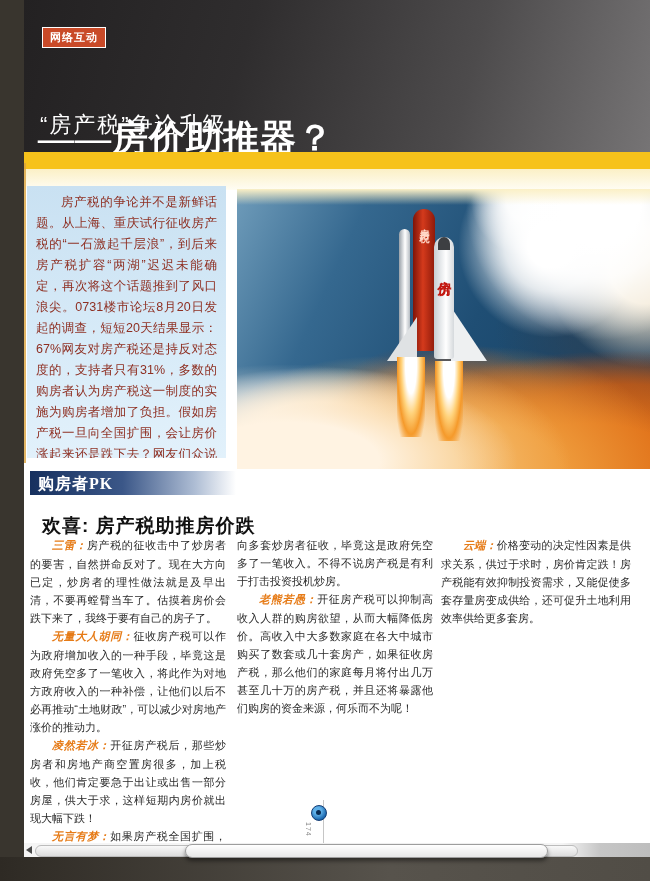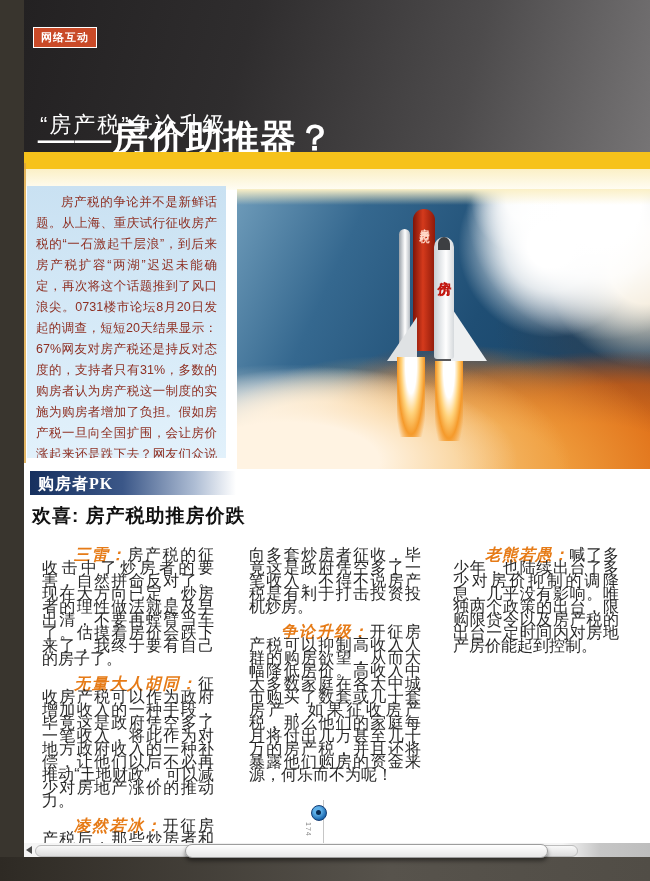--- a/index.html
+++ b/index.html
@@ -7,21 +7,21 @@
           font-family:"Liberation Sans","DejaVu Sans",sans-serif;}
   
   .viewer-left{position:absolute;left:0;top:0;width:24px;height:881px;background:#39352e;}
   .viewer-bottom{position:absolute;left:0;top:857px;width:650px;height:24px;
                  background:linear-gradient(90deg,#2e2a24,#57534c 60%,#514d46);}
   
   .page{position:absolute;left:24px;top:0;width:626px;height:843px;background:#ffffff;overflow:hidden;}
   
   .header{position:absolute;left:0;top:0;width:626px;height:152px;
           background:linear-gradient(105deg,#232122 0%,#2f2d2e 35%,#4d4b4c 70%,#767475 100%);}
-  .badge{position:absolute;left:9px;top:27px;padding:2px 7px;background:#c94a28;
+  .badge{position:absolute;left:18px;top:27px;padding:2px 7px;background:#c94a28;
          border:1px solid #ffffff;color:#fff;font-size:11px;font-weight:bold;letter-spacing:1px;}
   .title1{position:absolute;left:16px;top:90px;color:#fff;font-size:22px;font-weight:normal;letter-spacing:2px;margin-top:20px;}
   .title2{position:absolute;left:14px;top:114px;color:#fff;font-size:36px;font-weight:bold;
           font-family:"Liberation Serif","DejaVu Serif",serif;letter-spacing:1px;}
   .yellow-bar{position:absolute;left:0;top:152px;width:626px;height:17px;background:#f6c21b;}
   .cream{position:absolute;left:0;top:169px;width:626px;height:21px;
          background:linear-gradient(180deg,#fbf0c6,#fffdf4);}
   .fold-edge{position:absolute;left:0px;top:163px;width:2px;height:300px;background:#daa23e;opacity:.8;}
   
   .intro{position:absolute;left:3px;top:186px;width:199px;height:272px;
@@ -66,28 +66,28 @@
      clip-path:polygon(100% 0,0 100%,100% 100%);}
   .flame{position:absolute;width:28px;height:80px;
      background:radial-gradient(ellipse at 50% 10%,#ffffff 0 28%,#ffd27a 48%,#f59a2b 68%,rgba(245,154,43,0) 90%);}
   .flame.f1{left:160px;top:168px;}
   .flame.f2{left:198px;top:172px;}
   
   .pk-bar{position:absolute;left:6px;top:471px;width:206px;height:24px;
      background:linear-gradient(90deg,#16305e 0%,#3b5788 45%,#aebdd4 80%,rgba(255,255,255,0) 100%);}
   .pk-bar span{display:inline-block;padding:3px 0 0 8px;color:#fff;font-size:16px;font-weight:bold;
      font-family:"Liberation Serif","DejaVu Serif",serif;letter-spacing:1px;}
-  .headline{position:absolute;left:6px;top:501px;margin:2px;font-size:19px;font-weight:bold;color:#111;
+  .headline{position:absolute;left:6px;top:501px;margin:12px;font-size:19px;font-weight:bold;color:#111;
      letter-spacing:1px;}
   
   .col{position:absolute;top:536px;overflow:hidden;}
   .col1{left:6px;width:196px;}
   .col2{left:213px;width:196px;}
   .col3{left:417px;width:190px;}
-  .col p{margin:12px;font-size:16px;line-height:13px;color:#2a2a2a;text-align:justify;}
+  .col p{margin:0;font-size:11px;line-height:18px;color:#2a2a2a;text-align:justify;}
   .col p.indent{text-indent:2em;}
   .handle{color:#e67b17;font-weight:bold;font-style:italic;
      font-family:"DejaVu Serif","Liberation Serif",serif;}
   
   .fold-line{position:absolute;left:299px;top:800px;width:1px;height:43px;background:#c6c6c6;}
   .footer-logo{position:absolute;left:287px;top:805px;width:14px;height:14px;border-radius:50%;
      background:radial-gradient(circle at 40% 35%,#5fb0e8 0 30%,#1560a8 75%,#0c3c74 100%);
      border:1px solid #123c74;}
   .footer-logo:after{content:"";position:absolute;left:4px;top:4px;width:5px;height:5px;border-radius:50%;
      background:#082a52;}
@@ -148,24 +148,24 @@
     <h2 class="headline">欢喜: 房产税助推房价跌</h2>
 
     <div class="col col1">
         <p class="para indent"><span class="handle">三雷：</span>房产税的征收击中了炒房者的要害，自然拼命反对了。现在大方向已定，炒房者的理性做法就是及早出清，不要再螳臂当车了。估摸着房价会跌下来了，我终于要有自己的房子了。</p>
         <p class="para indent"><span class="handle">无量大人胡同：</span>征收房产税可以作为政府增加收入的一种手段，毕竟这是政府凭空多了一笔收入，将此作为对地方政府收入的一种补偿，让他们以后不必再推动“土地财政”，可以减少对房地产涨价的推动力。</p>
         <p class="para indent"><span class="handle">凌然若冰：</span>开征房产税后，那些炒房者和房地产商空置房很多，加上税收，他们肯定要急于出让或出售一部分房屋，供大于求，这样短期内房价就出现大幅下跌！</p>
         <p class="para indent"><span class="handle">无言有梦：</span>如果房产税全国扩围，首先</p>
       </div>
     <div class="col col2">
         <p class="para">向多套炒房者征收，毕竟这是政府凭空多了一笔收入。不得不说房产税是有利于打击投资投机炒房。</p>
-        <p class="para indent"><span class="handle">争论升级：</span>开征房产税可以抑制高收入人群的购房欲望，从而大幅降低房价。高收入中大多数家庭在各大中城市购买了数套或几十套房产，如果征收房产税，那么他们的家庭每月将付出几万甚至几十万的房产税，并且还将暴露他们购房的资金来源，何乐而不为呢！</p>
+        <p class="para indent"><span class="handle">老熊若愚：</span>开征房产税可以抑制高收入人群的购房欲望，从而大幅降低房价。高收入中大多数家庭在各大中城市购买了数套或几十套房产，如果征收房产税，那么他们的家庭每月将付出几万甚至几十万的房产税，并且还将暴露他们购房的资金来源，何乐而不为呢！</p>
       </div>
     <div class="col col3">
-        <p class="para indent"><span class="handle">老熊若愚：</span>喊了多少年，也陆续出台了多少对房价抑制的调降息，几乎没有影响。唯独两个政策的出台，限购限贷令以及房产税的出台一定时间内对房地产房价能起到控制。</p>
+        <p class="para indent"><span class="handle">云端：</span>价格变动的决定性因素是供求关系，供过于求时，房价肯定跌！房产税能有效抑制投资需求，又能促使多套存量房变成供给，还可促升土地利用效率供给更多套房。</p>
       </div>
 
     <div class="fold-line"></div>
     <div class="footer-logo"></div>
     <div class="page-num">174</div>
 
   </div>
 
   <div class="scrollbar">
     <div class="sb-arrow"></div>

